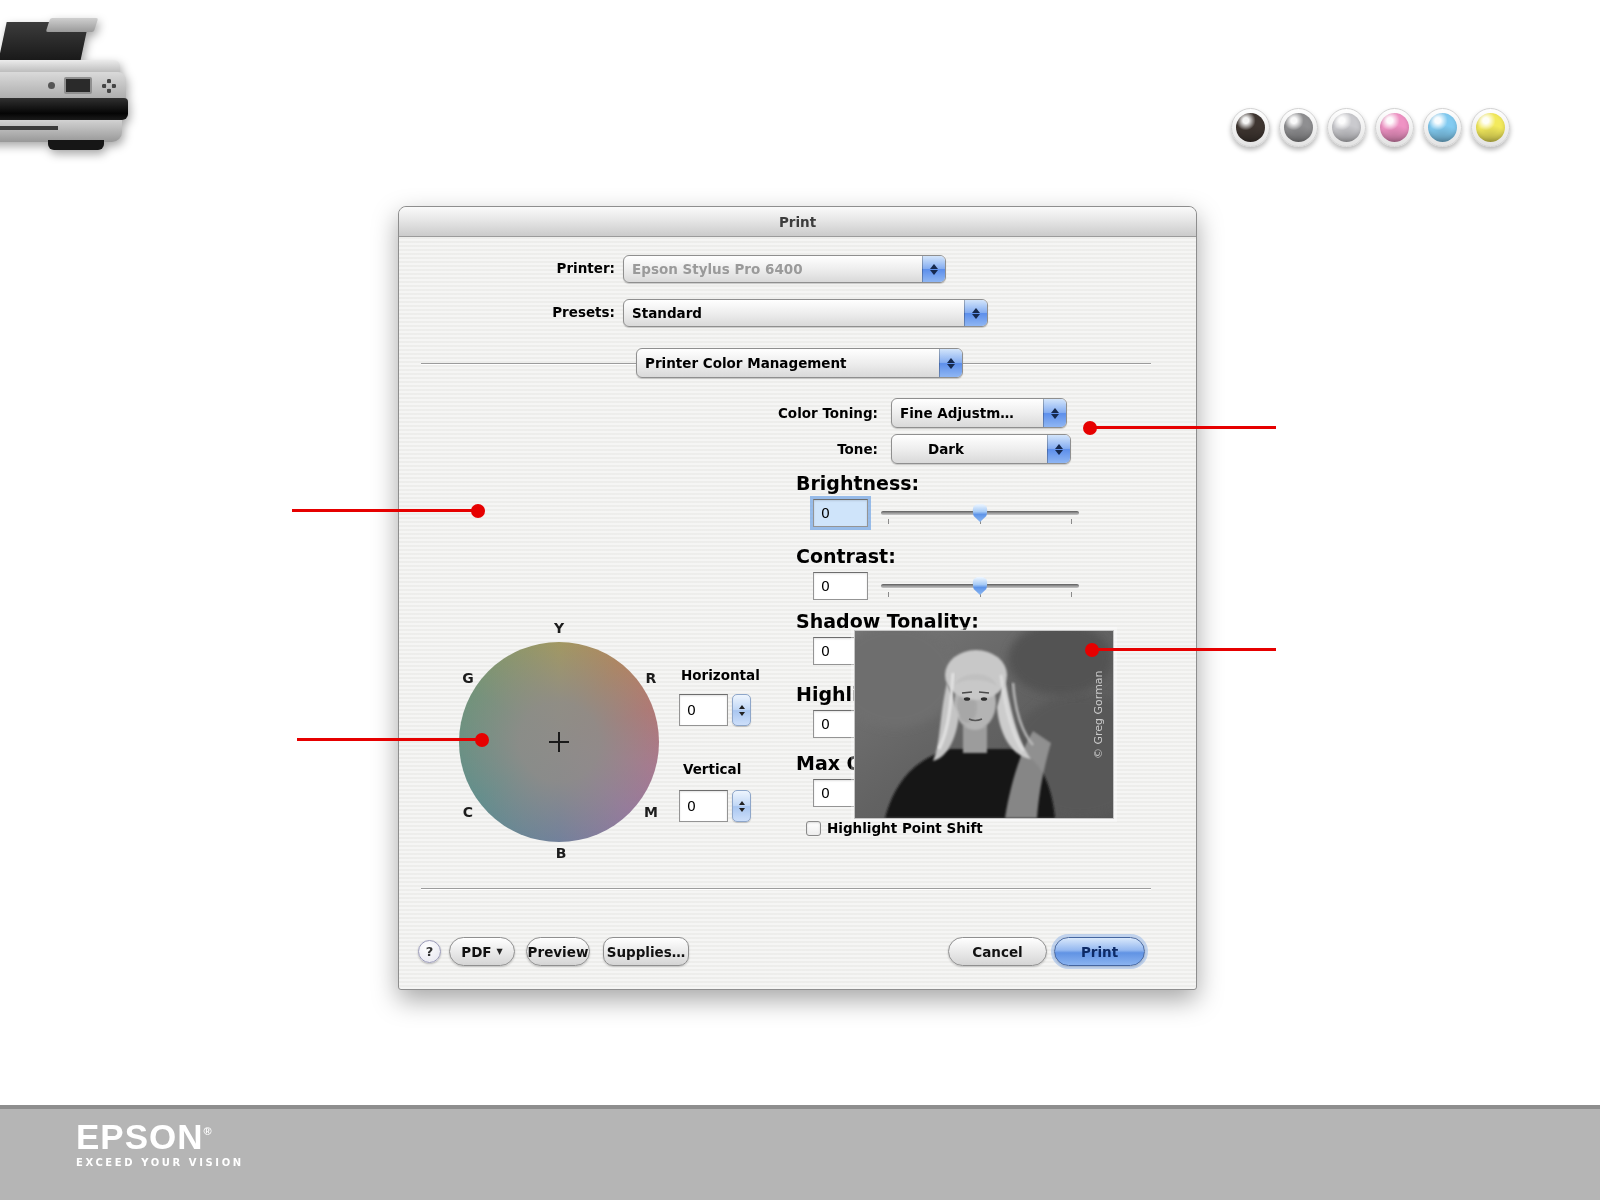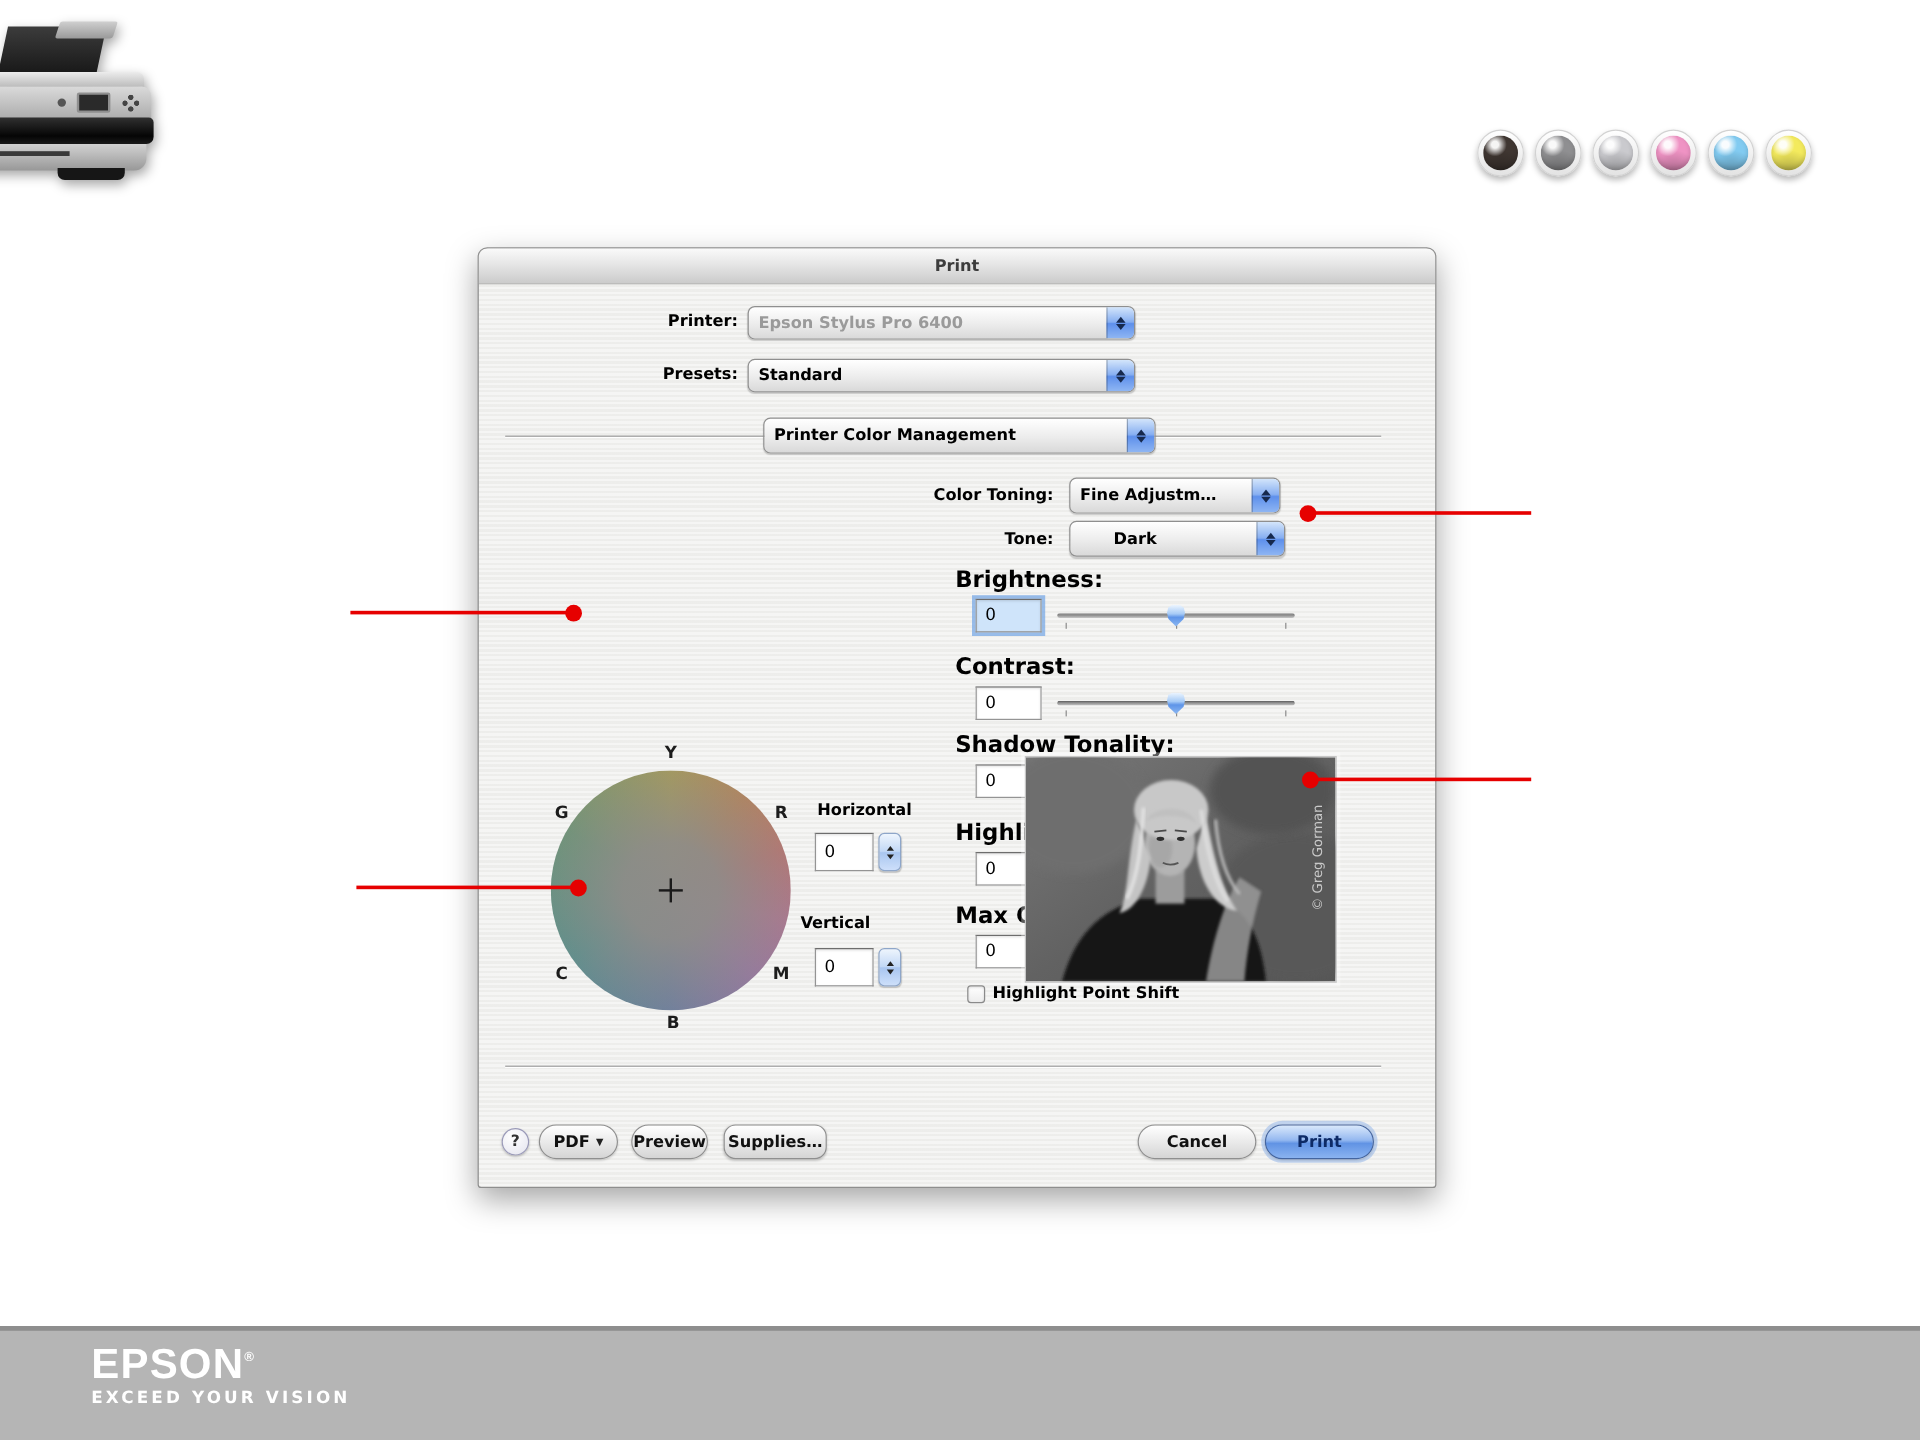--- a/index.html
+++ b/index.html
@@ -165,21 +165,21 @@
   .callout-line { position:absolute; height:3px; background:#e60000; }
   .callout-dot  { position:absolute; width:14px; height:14px; border-radius:50%; background:#e60000; }
 
   
   .footer { position:absolute; left:0; top:1093px; width:1600px; height:107px;
     background:#b5b5b5; border-top:4px solid #8e8e8e;margin-top:12px; }
   .epson-logo { position:absolute; left:76px; top:10px; color:#ffffff; }
   .epson-logo .brand { font-size:35px; font-weight:bold; letter-spacing:1px; line-height:1;
     font-family:"Liberation Sans","DejaVu Sans",sans-serif; }
   .epson-logo sup { font-size:11px; vertical-align:14px; }
-  .epson-logo .tagline { font-size:14px; font-weight:bold; letter-spacing:2.6px; margin-top:3px; }
+  .epson-logo .tagline { font-size:10px; font-weight:bold; letter-spacing:2.6px; margin-top:3px; }
 </style>
 </head>
 <body>
 
 <div id="canvas">
 
   <div class="printer-photo">
     <div class="pr-tray"></div>
     <div class="pr-tray-top"></div>
     <div class="pr-lid"></div>
@@ -225,21 +225,21 @@
     <div class="row-label" style="left:60px; top:53px; width:156px;">Printer:</div>
     <div class="popup disabled" style="left:224px; top:48px; width:323px;">
       <span class="pop-text">Epson Stylus Pro 6400</span>
       <span class="pop-cap">
           <span class="tri-up"></span>
           <span class="tri-dn"></span>
         </span>
     </div>
 
     <div class="row-label" style="left:60px; top:97px; width:156px;">Presets:</div>
-    <div class="popup" style="left:224px; top:92px; width:323px;">
+    <div class="popup" style="left:224px; top:92px; width:365px;">
       <span class="pop-text">Standard</span>
       <span class="pop-cap">
           <span class="tri-up"></span>
           <span class="tri-dn"></span>
         </span>
     </div>
 
     <div class="divider" style="left:22px; top:156px; width:730px;"></div>
     <div class="popup" style="left:237px; top:141px; width:327px; height:30px;">
       <span class="pop-text">Printer Color Management</span>
@@ -369,21 +369,21 @@
     <div class="wheel-letter" style="left:242px; top:597px;">M</div>
     <div class="wheel-letter" style="left:152px; top:638px;">B</div>
     <div class="crosshair" style="left:150px; top:525px;"></div>
 
     <div class="hv-label" style="left:282px; top:460px;">Horizontal</div>
     <input class="hv-field" style="left: 280px; top: 487px;" value="0">
     <div class="stepper" style="left:333px; top:487px;">
       <span class="tri-up"></span>
       <span class="tri-dn"></span>
     </div>
-    <div class="hv-label" style="left:268px; top:554px;">Vertical</div>
+    <div class="hv-label" style="left:284px; top:554px;">Vertical</div>
     <input class="hv-field" style="left: 280px; top: 583px;" value="0">
     <div class="stepper" style="left:333px; top:583px;">
       <span class="tri-up"></span>
       <span class="tri-dn"></span>
     </div>
 
     <div class="divider" style="left:22px; top:681px; width:730px;"></div>
     <div class="help-btn">
       <span>?</span>
     </div>

